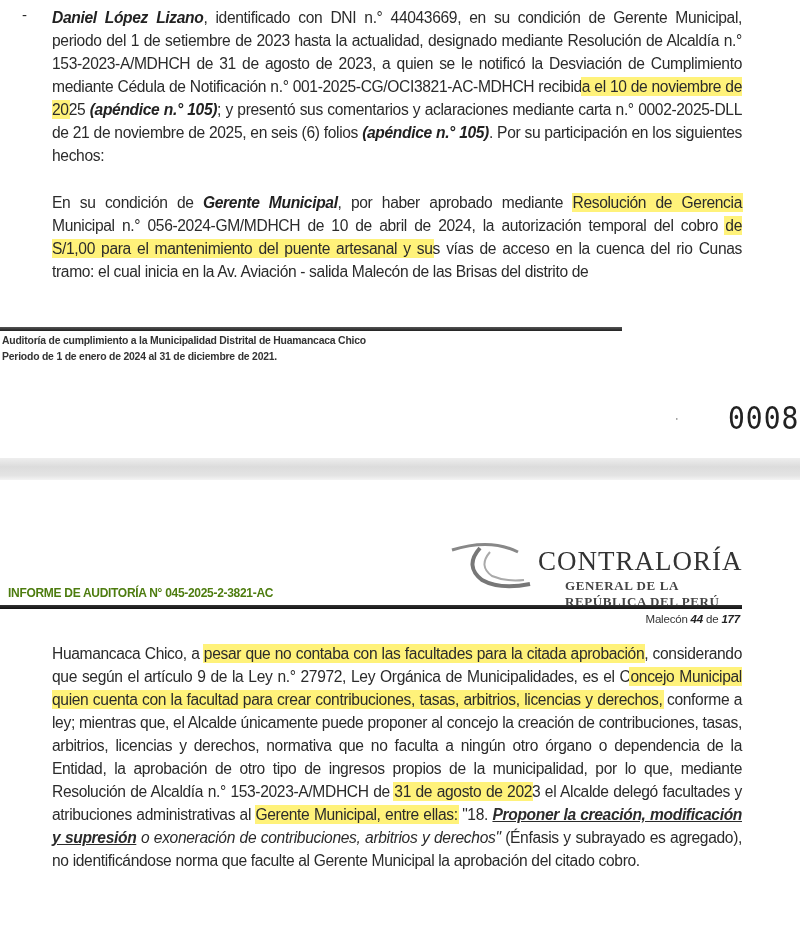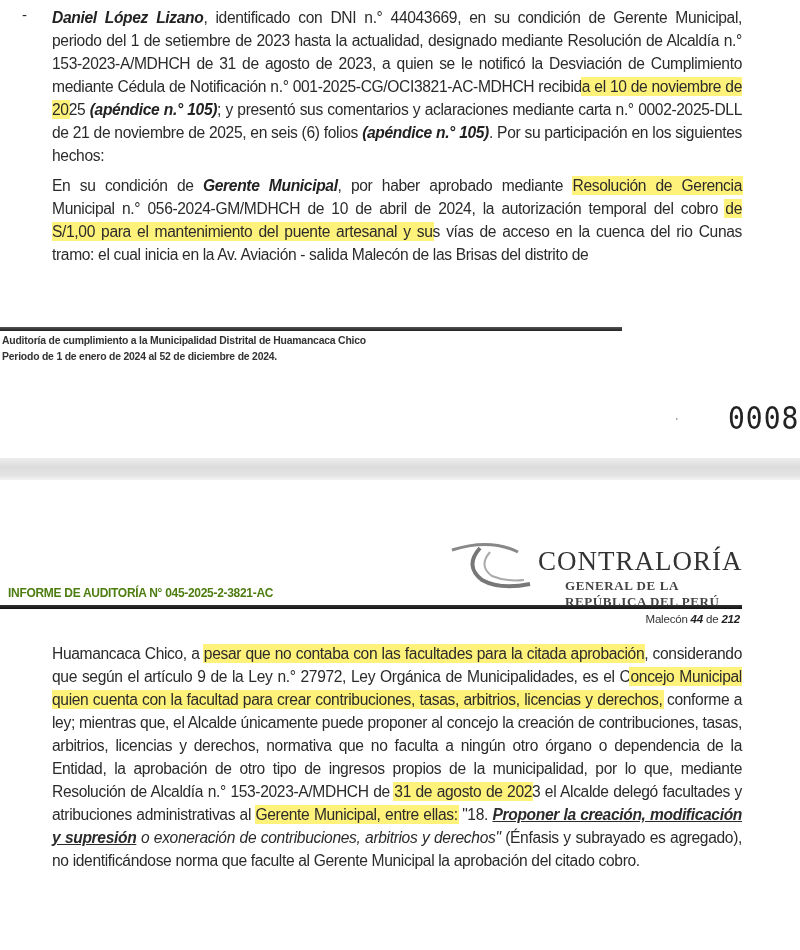--- a/index.html
+++ b/index.html
@@ -19,21 +19,21 @@
     .body-text {
       position: absolute; left: 52px; width: 690px;
       font-size: 15.6px; line-height: 23px; text-align: justify;
       letter-spacing: -0.35px;
       font-stretch: condensed;
     }
     .bullet { position: absolute; left: 22px; top: 6px; font-size: 15px; }
     .hl { background: #fff27a; box-shadow: 0 0 0 1px #fff27a; }
     b { font-weight: bold; color: #222; font-style: italic; }
     .p1a { top: 6px; }
-    .p1b { top: 174px; }
+    .p1b { top: 191px; }
 
     .footer-rule { position: absolute; left: 0; top: 327px; width: 622px; height: 4px;
       background: linear-gradient(#555, #222); }
     .footer-line { position: absolute; left: 2px; font-size: 10.4px; font-weight: bold; color: #333; letter-spacing: -0.2px; }
     .fl1 { top: 335px; }
     .fl2 { top: 351px; }
     .tick-mark { position: absolute; left: 676px; top: 416px; font-size: 9px; color: #555; }
     .stamp-number { position: absolute; left: 728px; top: 402px; font-family: "DejaVu Sans Mono", monospace; font-size: 28px; color: #222; letter-spacing: 1px; transform: scaleY(1.15); }
 
     .logo { position: absolute; left: 450px; top: 60px; width: 290px; height: 52px; }
@@ -51,35 +51,35 @@
 <body>
 
 <div id="page1" class="page">
   <span class="bullet">-</span>
   <div class="body-text p1a"><b>Daniel López Lizano</b><span>, identificado con DNI n.° 44043669, en su condición de Gerente Municipal, periodo del 1 de setiembre de 2023 hasta la actualidad, designado mediante Resolución de Alcaldía n.° 153-2023-A/MDHCH de 31 de agosto de 2023, a quien se le notificó la Desviación de Cumplimiento mediante Cédula de Notificación n.° 001-2025-CG/OCI3821-AC-MDHCH recibid</span><span class="hl">a el 10 de noviembre de 20</span><span>25 </span><b>(apéndice n.° 105)</b><span>; y presentó sus comentarios y aclaraciones mediante carta n.° 0002-2025-DLL de 21 de noviembre de 2025, en seis (6) folios </span><b>(apéndice n.° 105)</b><span>. Por su participación en los siguientes hechos:</span></div>
 
   <div class="body-text p1b"><span>En su condición de </span><b>Gerente Municipal</b><span>, por haber aprobado mediante </span><span class="hl">Resolución de Gerencia</span><span> Municipal n.° 056-2024-GM/MDHCH de 10 de abril de 2024, la autorización temporal del cobro </span><span class="hl">de S/1,00 para el mantenimiento del puente artesanal y su</span><span>s vías de acceso en la cuenca del rio Cunas tramo: el cual inicia en la Av. Aviación - salida Malecón de las Brisas del distrito de</span></div>
 
   <div class="footer-rule"></div>
   <div class="footer-line fl1">Auditoría de cumplimiento a la Municipalidad Distrital de Huamancaca Chico</div>
-  <div class="footer-line fl2">Periodo de 1 de enero de 2024 al 52 de diciembre de 2024.</div>
+  <div class="footer-line fl2">Periodo de 1 de enero de 2024 al 31 de diciembre de 2021.</div>
   <span class="tick-mark">'</span>
   <span class="stamp-number">0008</span>
 </div>
 
 <div id="page-gap"></div>
 
 <div id="page2" class="page">
   <div class="logo">
     <svg class="logo-swoosh" width="90" height="52" viewBox="0 0 90 52">
       <path d="M2 10 Q40 -2 68 12" stroke="#888" stroke-width="3" fill="none"></path>
       <path d="M30 8 Q14 26 32 40 Q50 50 80 44" stroke="#777" stroke-width="4" fill="none"></path>
       <path d="M40 12 Q28 26 42 36 Q56 42 74 40" stroke="#aaa" stroke-width="2" fill="none"></path>
     </svg>
     <span class="logo-title">CONTRALORÍA</span>
     <span class="logo-sub">GENERAL DE LA REPÚBLICA DEL PERÚ</span>
   </div>
   <div class="report-id">INFORME DE AUDITORÍA N° 045-2025-2-3821-AC</div>
   <div class="header-rule"></div>
-  <div class="page-number"><span>Malecón </span><b>44</b><span> de </span><b>212</b></div>
+  <div class="page-number"><span>Malecón </span><b>44</b><span> de </span><b>177</b></div>
 
   <div class="body-text p2a"><span>Huamancaca Chico, a </span><span class="hl">pesar que no contaba con las facultades para la citada aprobación</span><span>, considerando que según el artículo 9 de la Ley n.° 27972, Ley Orgánica de Municipalidades, es el C</span><span class="hl">oncejo Municipal quien cuenta con la facultad para crear contribuciones, tasas, arbitrios, licencias y derechos,</span><span> conforme a ley; mientras que, el Alcalde únicamente puede proponer al concejo la creación de contribuciones, tasas, arbitrios, licencias y derechos, normativa que no faculta a ningún otro órgano o dependencia de la Entidad, la aprobación de otro tipo de ingresos propios de la municipalidad, por lo que, mediante Resolución de Alcaldía n.° 153-2023-A/MDHCH de </span><span class="hl">31 de agosto de 202</span><span>3 el Alcalde delegó facultades y atribuciones administrativas al </span><span class="hl">Gerente Municipal, entre ellas:</span><span> "18. </span><span class="emph-u">Proponer la creación, modificación y supresión</span><span class="emph"> o exoneración de contribuciones, arbitrios y derechos"</span><span> (Énfasis y subrayado es agregado), no identificándose norma que faculte al Gerente Municipal la aprobación del citado cobro.</span></div>
 </div>
 
 </body></html>

